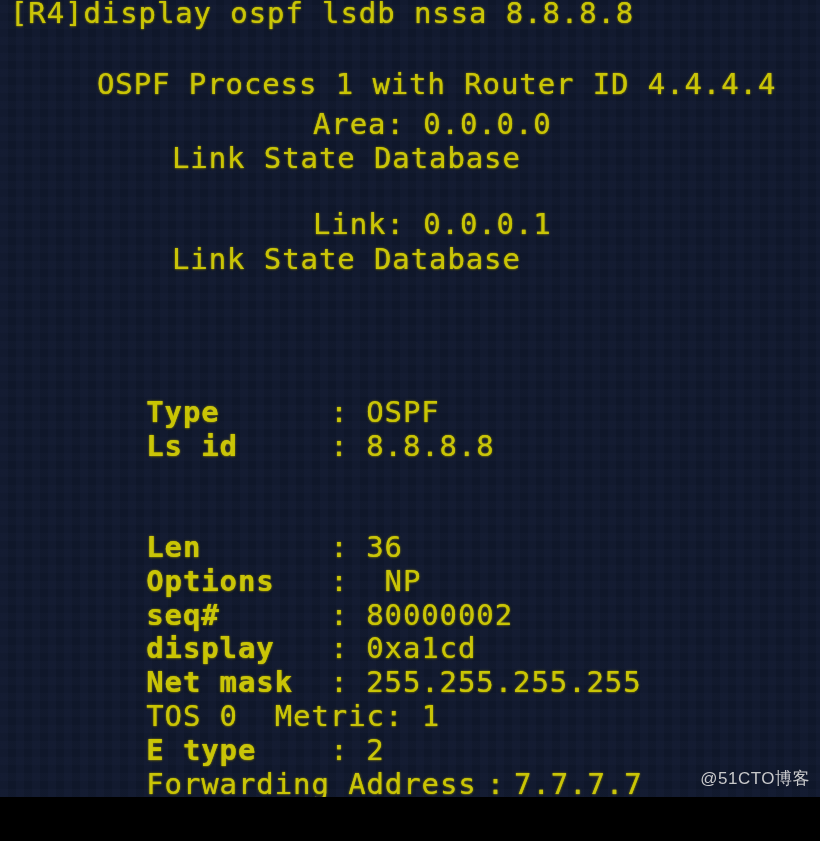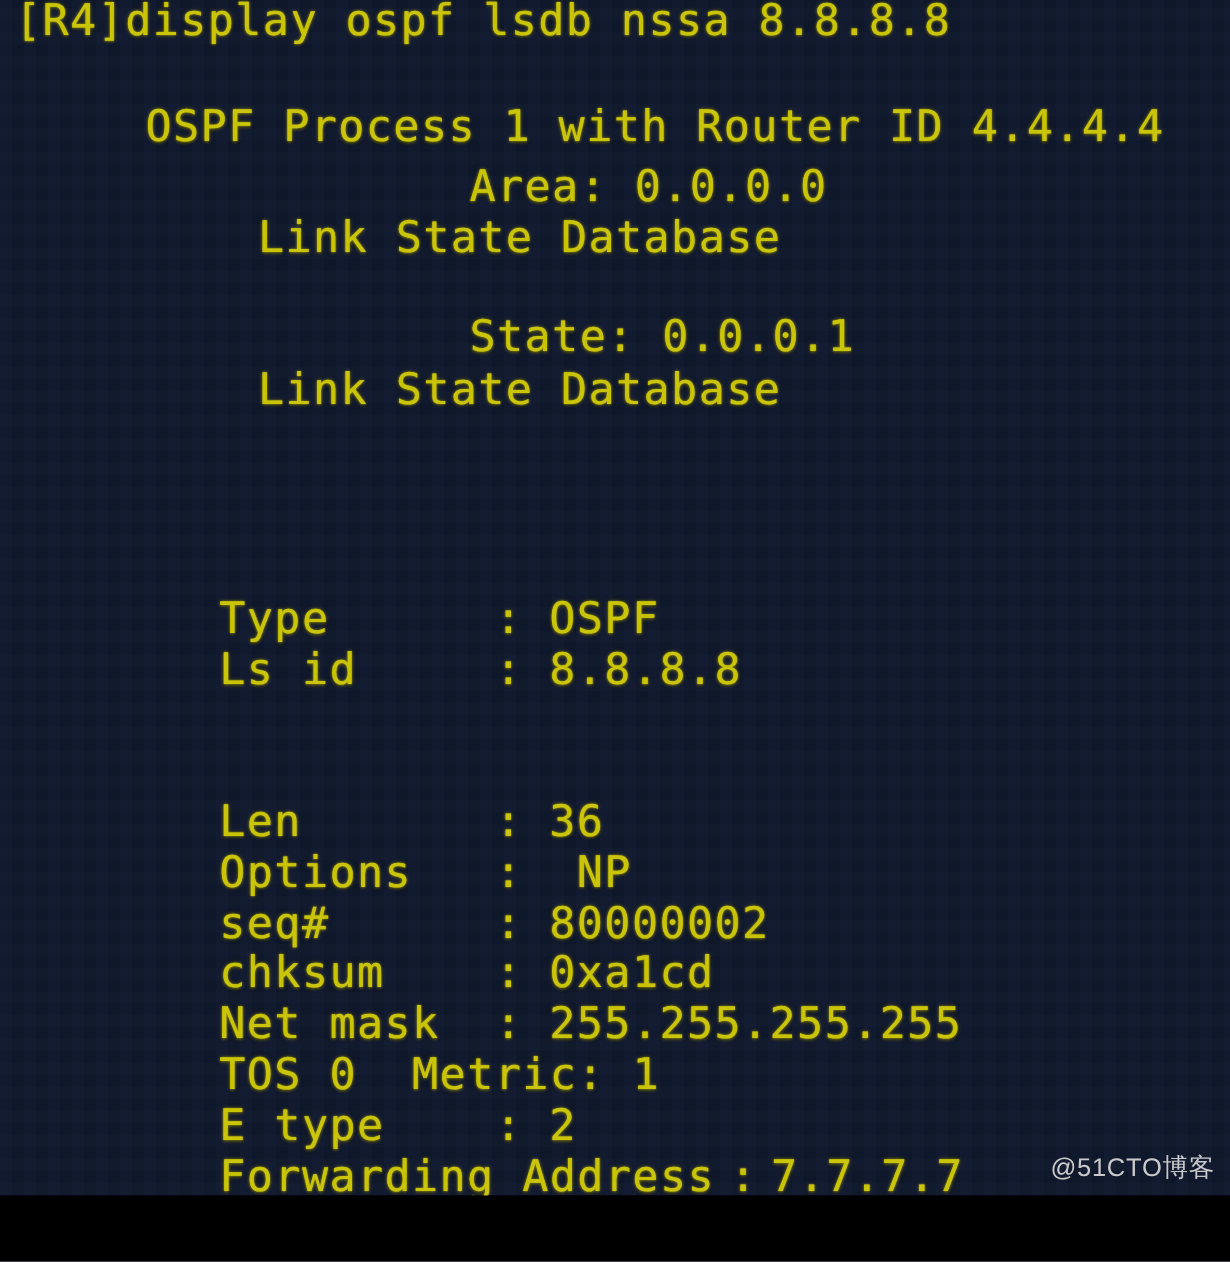--- a/index.html
+++ b/index.html
@@ -61,21 +61,21 @@
     white-space: pre;
     font-size: 29px;
     line-height: 33.8px;
     letter-spacing: 0.9px;
     color: #c9c402;
     text-shadow:
       0 0 1px rgba(201,196,2,0.85),
       0 0 3px rgba(150,142,0,0.55),
       0 1px 2px rgba(90,85,0,0.45);
   }
-  .field .k { display: inline-block; width: 184px; }
+  .field .k { display: inline-block; width: 184px; font-weight: bold; }
   .field .c { display: inline-block; width: 36px; }
   .field .v { display: inline-block; }
   .field.wide .c { width: auto; padding: 0 9px 0 10px; }
 
   #watermark {
     position: absolute;
     right: 10px;
     bottom: 7px;
     z-index: 5;
     color: #d8d8d8;
@@ -94,21 +94,21 @@
   <div id="term">
 
     <div class="line prompt" style="top:-3px;">[R4]display ospf lsdb nssa 8.8.8.8</div>
 
     <div class="line" style="left:97px; top:68px;">OSPF Process 1 with Router ID 4.4.4.4</div>
 
     <div class="line" style="left:313px; top:108px;">Area: 0.0.0.0</div>
 
     <div class="line" style="left:172px; top:142px;">Link State Database</div>
 
-    <div class="line" style="left:313px; top:208px;">State: 0.0.0.1</div>
+    <div class="line" style="left:313px; top:208px;">Link: 0.0.0.1</div>
 
     <div class="line" style="left:172px; top:243px;">Link State Database</div>
 
     <div class="field" style="top:362px;">
       <span class="k">Type</span><span class="c">:</span><span class="v">OSPF</span>
     </div>
 
     <div class="field" style="top:396px;">
       <span class="k">Ls id</span><span class="c">:</span><span class="v">8.8.8.8</span>
     </div>
@@ -121,21 +121,21 @@
 
     <div class="field" style="top:531px;">
       <span class="k">Options</span><span class="c">:</span><span class="v"> NP</span>
     </div>
 
     <div class="field" style="top:565px;">
       <span class="k">seq#</span><span class="c">:</span><span class="v">80000002</span>
     </div>
 
     <div class="field" style="top:598px;">
-      <span class="k">chksum</span><span class="c">:</span><span class="v">0xa1cd</span>
+      <span class="k">display</span><span class="c">:</span><span class="v">0xa1cd</span>
     </div>
 
     <div class="field" style="top:632px;">
       <span class="k">Net mask</span><span class="c">:</span><span class="v">255.255.255.255</span>
     </div>
 
     <div class="field wide" style="top:666px;">
       <span>TOS 0</span><span>&nbsp;&nbsp;</span><span>Metric:</span><span>&nbsp;</span><span>1</span>
     </div>
 

